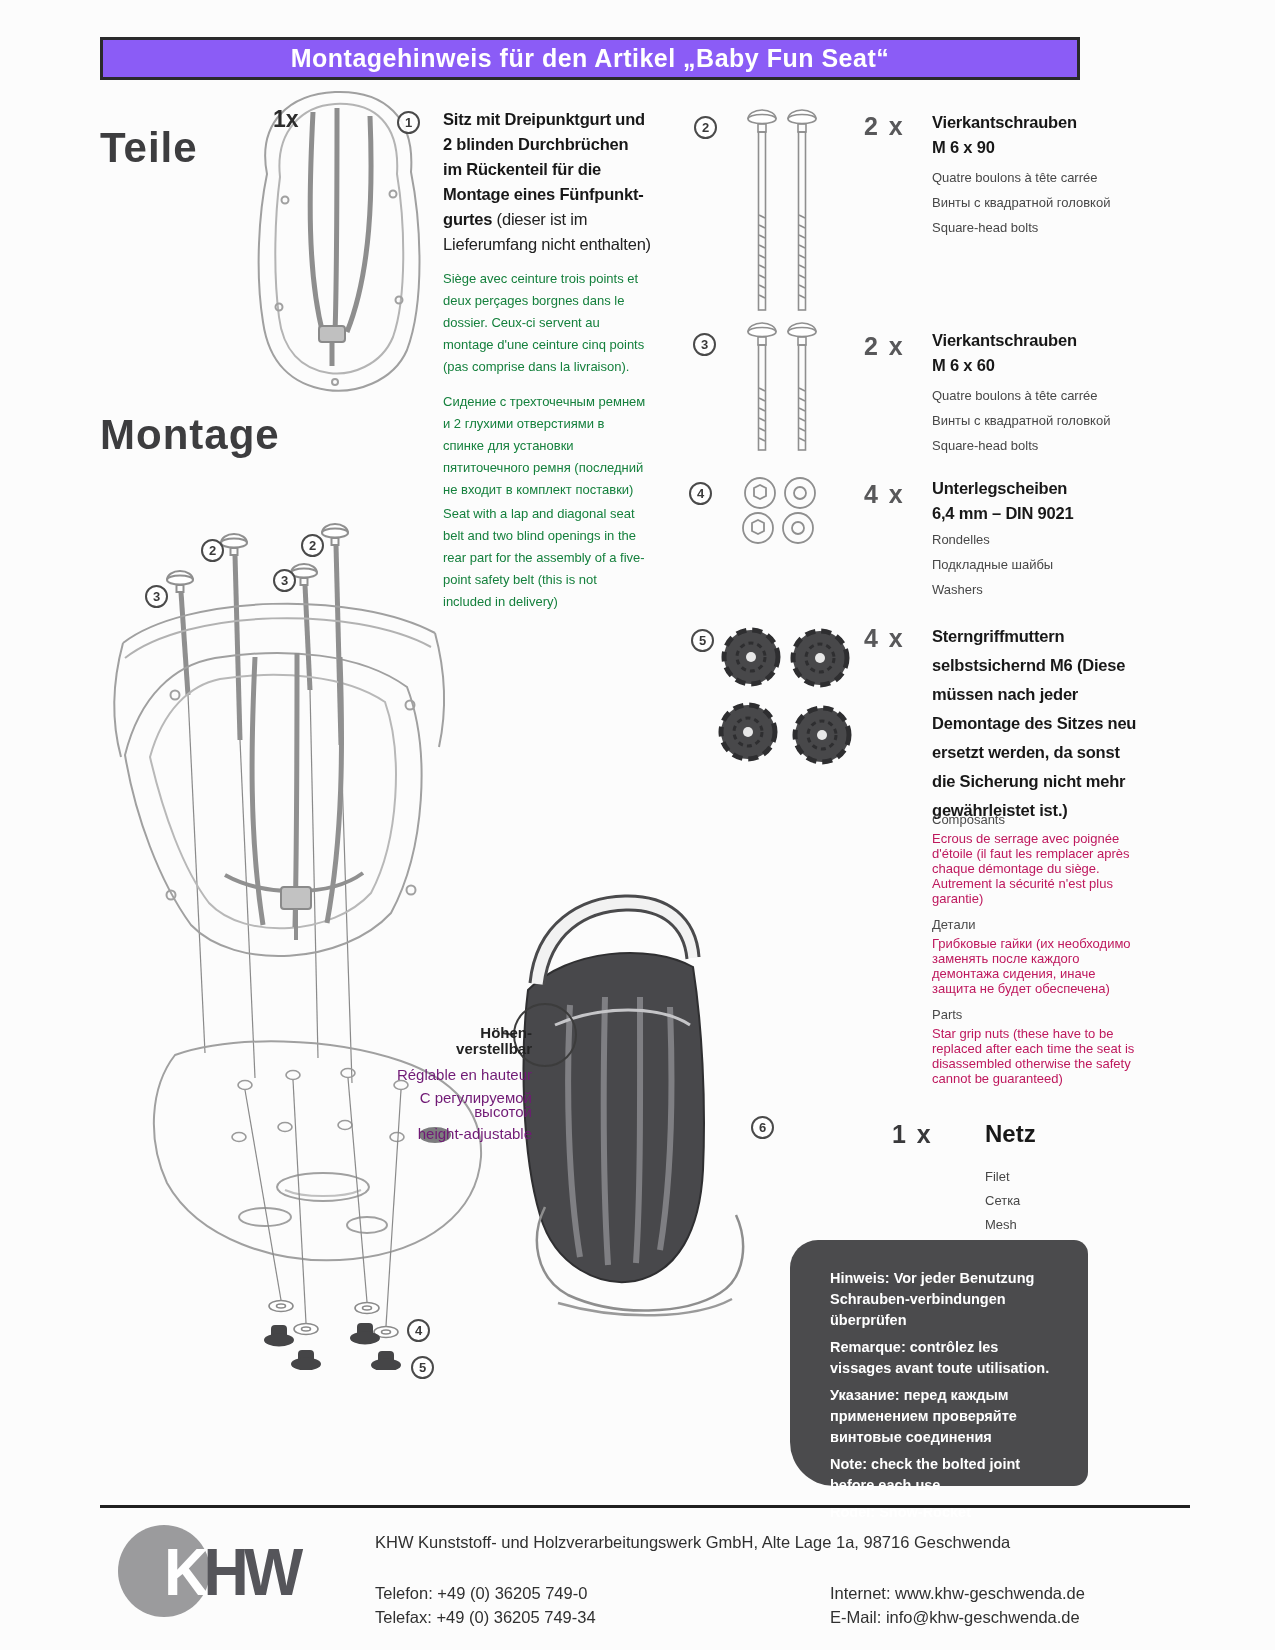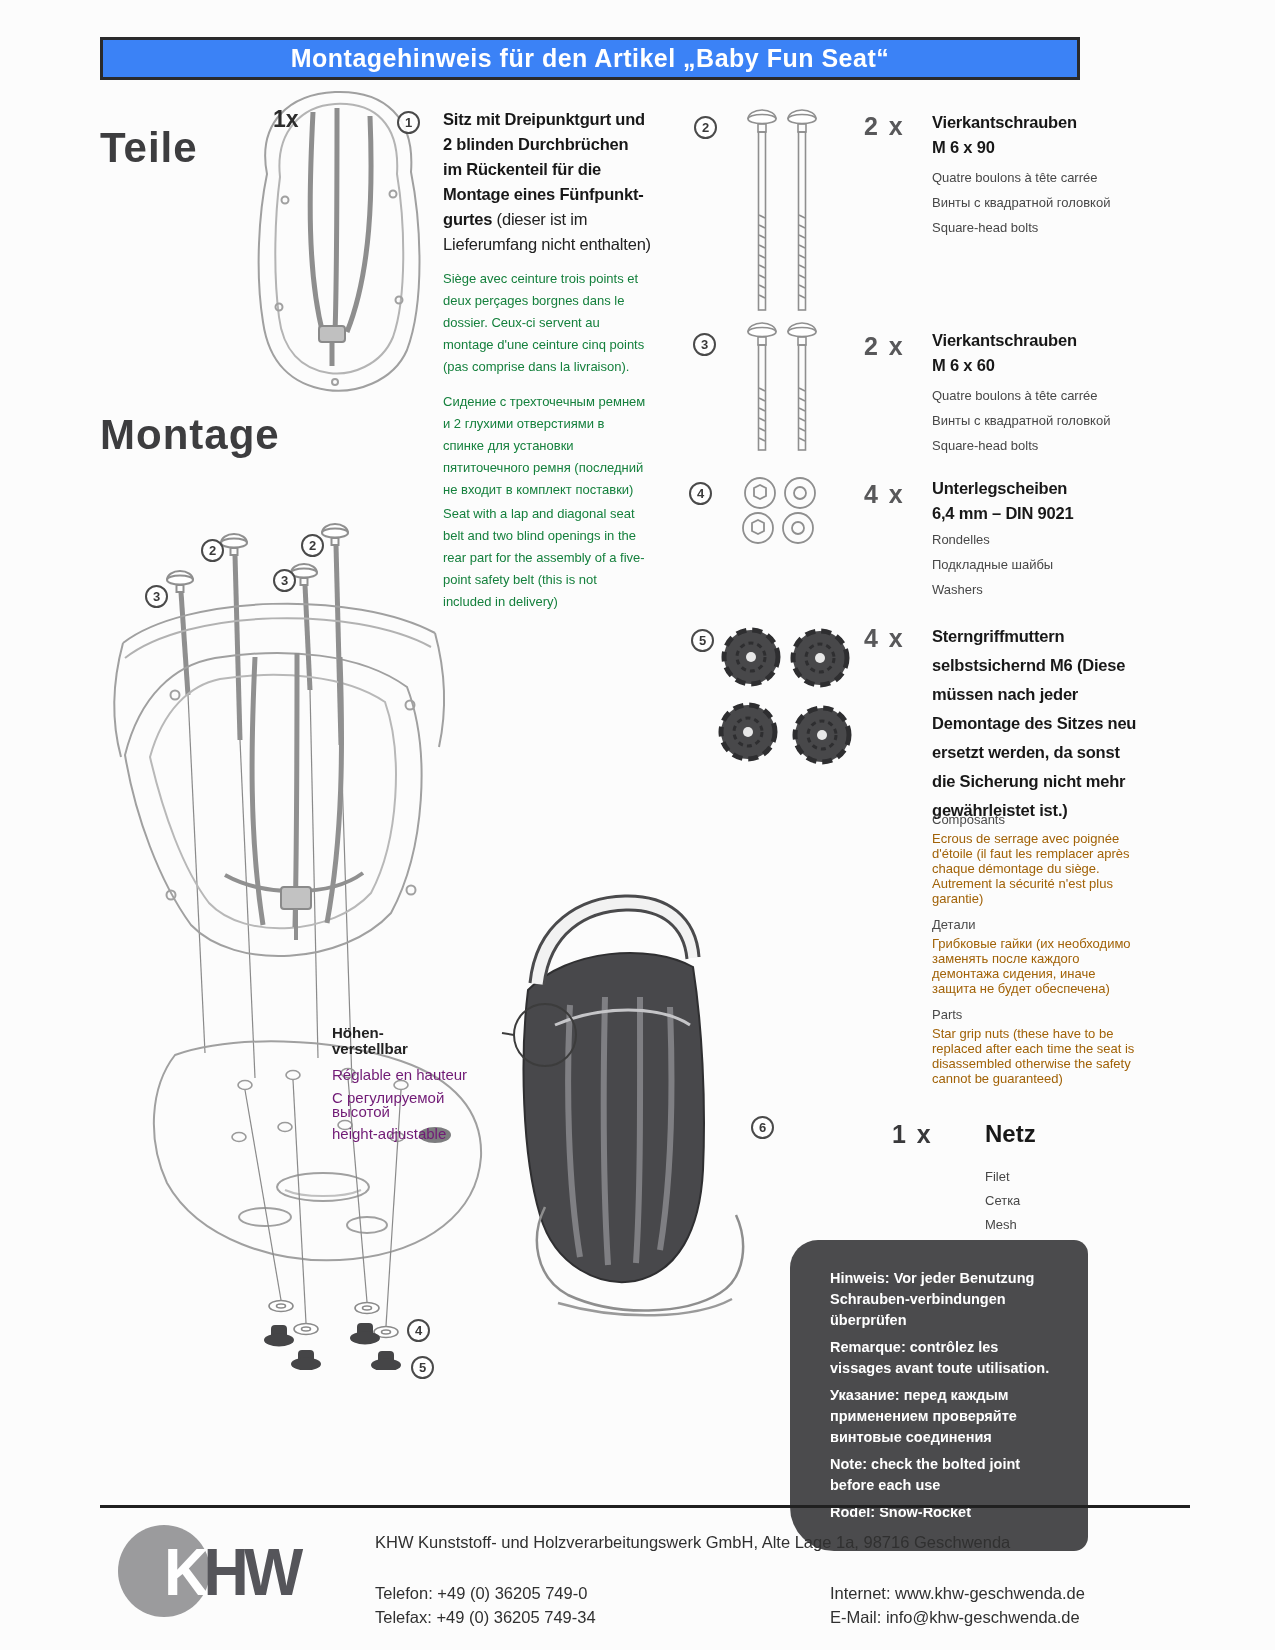--- a/index.html
+++ b/index.html
@@ -1,40 +1,40 @@
 <!DOCTYPE html>
 <html><head>
 <meta charset="utf-8">
 <style>
   html,body{margin:0;padding:0;background:#e8e8e8;}
   .page{position:relative;width:1275px;height:1650px;background:#fcfcfc;
         font-family:"Liberation Sans",sans-serif;color:#333;overflow:hidden;margin:0 auto;}
   .abs{position:absolute;}
-  .titlebar{left:100px;top:37px;width:980px;height:43px;background:#3b82f6;
+  .titlebar{left:100px;top:37px;width:980px;height:43px;background:#8b5cf6;
             border:3px solid #2a2a2c;box-sizing:border-box;display:flex;align-items:center;justify-content:center;}
   .titlebar span{color:#fff;font-weight:bold;font-size:25px;letter-spacing:.5px;}
   .bighead{font-weight:bold;font-size:42px;color:#3d3d3f;letter-spacing:1px;}
   .callout{width:23px;height:23px;border:2px solid #4a4a4a;border-radius:50%;
            background:rgba(255,255,255,.9);display:flex;align-items:center;justify-content:center;
            font-size:13px;font-weight:bold;color:#3a3a3a;box-sizing:border-box;}
   .qty{font-weight:bold;font-size:25px;color:#58585a;letter-spacing:2px;white-space:nowrap;}
   .ptitle{font-weight:bold;font-size:16.5px;color:#181818;line-height:25px;letter-spacing:-.2px;white-space:nowrap;}
   .pt2{display:block;}
   .subline{font-size:13px;color:#474747;margin-bottom:10px;white-space:nowrap;}
   .para{font-size:13px;color:#15803d;line-height:22px;}
   .de1{font-weight:bold;font-size:16.5px;color:#181818;line-height:25px;letter-spacing:-.2px;width:208px;}
   .de1 .rest{font-weight:normal;color:#222;}
   .item5de{font-weight:bold;font-size:16.5px;color:#181818;line-height:29px;letter-spacing:-.2px;width:205px;}
   .langlabel{font-size:13px;color:#4a4a4a;margin-bottom:4px;}
-  .langpara{font-size:13px;color:#a16207;line-height:15px;margin-bottom:11px;width:205px;}
+  .langpara{font-size:13px;color:#be185d;line-height:15px;margin-bottom:11px;width:205px;}
   .hlabel-bold{font-weight:bold;font-size:15px;color:#222;white-space:nowrap;}
   .hlabel{font-size:15px;color:#701a75;white-space:nowrap;}
-  .right-align{width:200px;}
+  .right-align{text-align:right;width:200px;}
   .netz{font-weight:bold;font-size:24px;color:#181818;}
-  .notebox{left:790px;top:1240px;width:298px;height:311px;background:#4b4b4d;
+  .notebox{left:790px;top:1240px;width:298px;height:246px;background:#4b4b4d;
            border-radius:28px 14px 14px 44px;box-sizing:border-box;padding:28px 32px 0 40px;}
   .notebox p{margin:0 0 6px 0;color:#fff;font-weight:bold;font-size:14.5px;line-height:21px;}
   .notebox p.model{margin-top:4px;}
   .hr{left:100px;top:1505px;width:1090px;height:3px;background:#202020;}
   .logo-circle{left:118px;top:1525px;width:92px;height:92px;border-radius:50%;background:#9b9b9d;}
   .logo-k{left:163px;top:1534px;font-size:66px;font-weight:bold;color:#fff;letter-spacing:-4px;transform:scaleX(.95);}
   .logo-hw{left:201px;top:1534px;font-size:66px;font-weight:bold;color:#55555a;letter-spacing:-5px;transform:scaleX(.95);}
   .foot{font-size:16.5px;color:#303030;white-space:nowrap;}
   svg{display:block;}
 </style>

